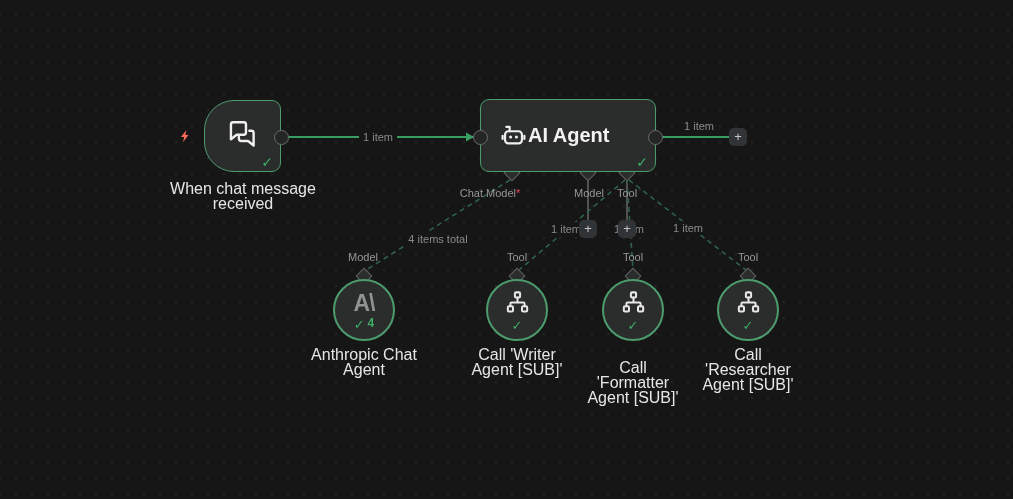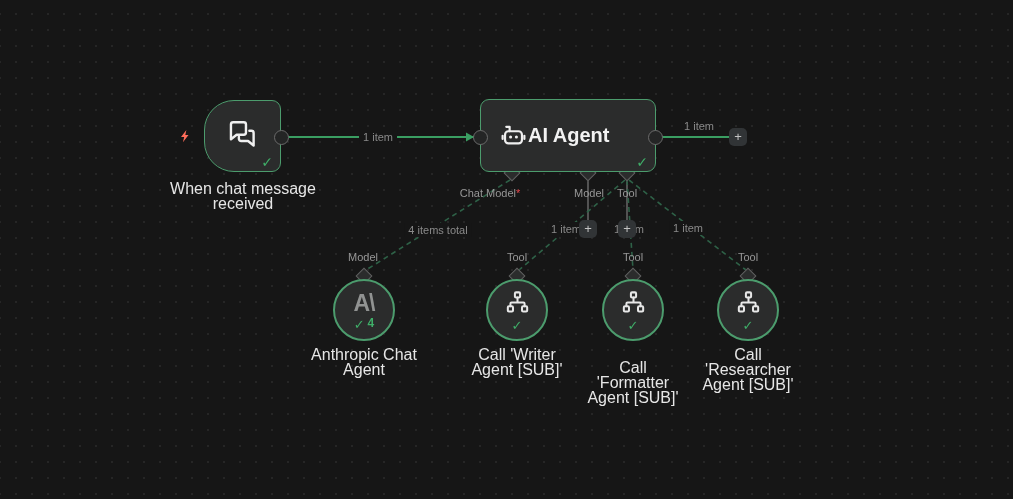--- a/index.html
+++ b/index.html
@@ -54,21 +54,21 @@
 
     <line x1="510" y1="180" x2="366" y2="270" stroke="#2e6147" stroke-width="1.6" stroke-dasharray="5 4"></line>
 
     <line x1="625" y1="180" x2="519" y2="270" stroke="#2e6147" stroke-width="1.6" stroke-dasharray="5 4"></line>
     <line x1="627" y1="180" x2="633" y2="270" stroke="#2e6147" stroke-width="1.6" stroke-dasharray="5 4"></line>
     <line x1="629" y1="180" x2="746" y2="270" stroke="#2e6147" stroke-width="1.6" stroke-dasharray="5 4"></line>
   </svg>
 
   <div class="conn-label" style="left:378px;top:137px;">1 item</div>
   <div class="conn-label no-bg" style="left:699px;top:126px;">1 item</div>
-  <div class="conn-label" style="left:438px;top:230px;text-align:center;">4 items total</div>
+  <div class="conn-label" style="left:438px;top:239px;text-align:center;">4 items total</div>
   <div class="conn-label" style="left:566px;top:229px;">1 item</div>
   <div class="conn-label" style="left:629px;top:229px;">1 item</div>
   <div class="conn-label" style="left:688px;top:228px;">1 item</div>
 
   <div class="plus-btn" style="left:729px;top:128px;">+</div>
   <div class="plus-btn" style="left:579px;top:220px;">+</div>
   <div class="plus-btn" style="left:618px;top:220px;">+</div>
 
   <svg class="bolt" viewBox="0 0 24 24">
     <path d="M13.4 2.2 L4.8 13.6 h5.1 l-2 8.4 8.9-11.8 h-5.1 z" fill="#ff6d5a"></path>

